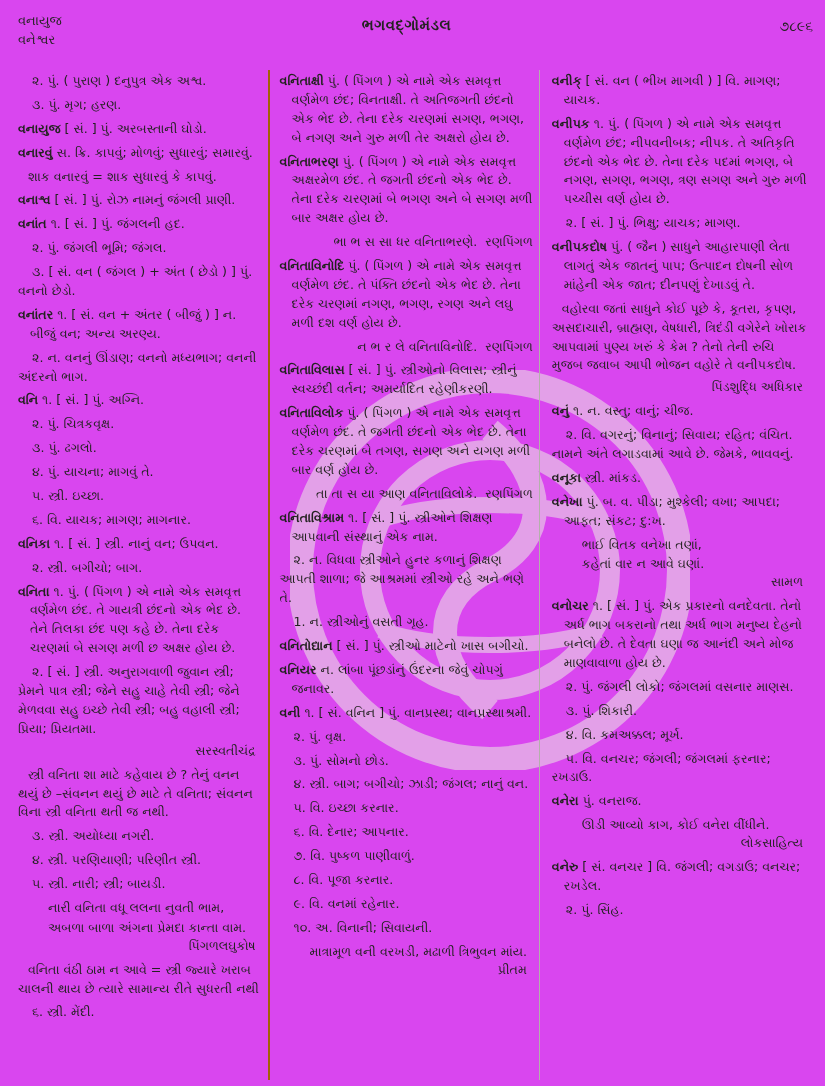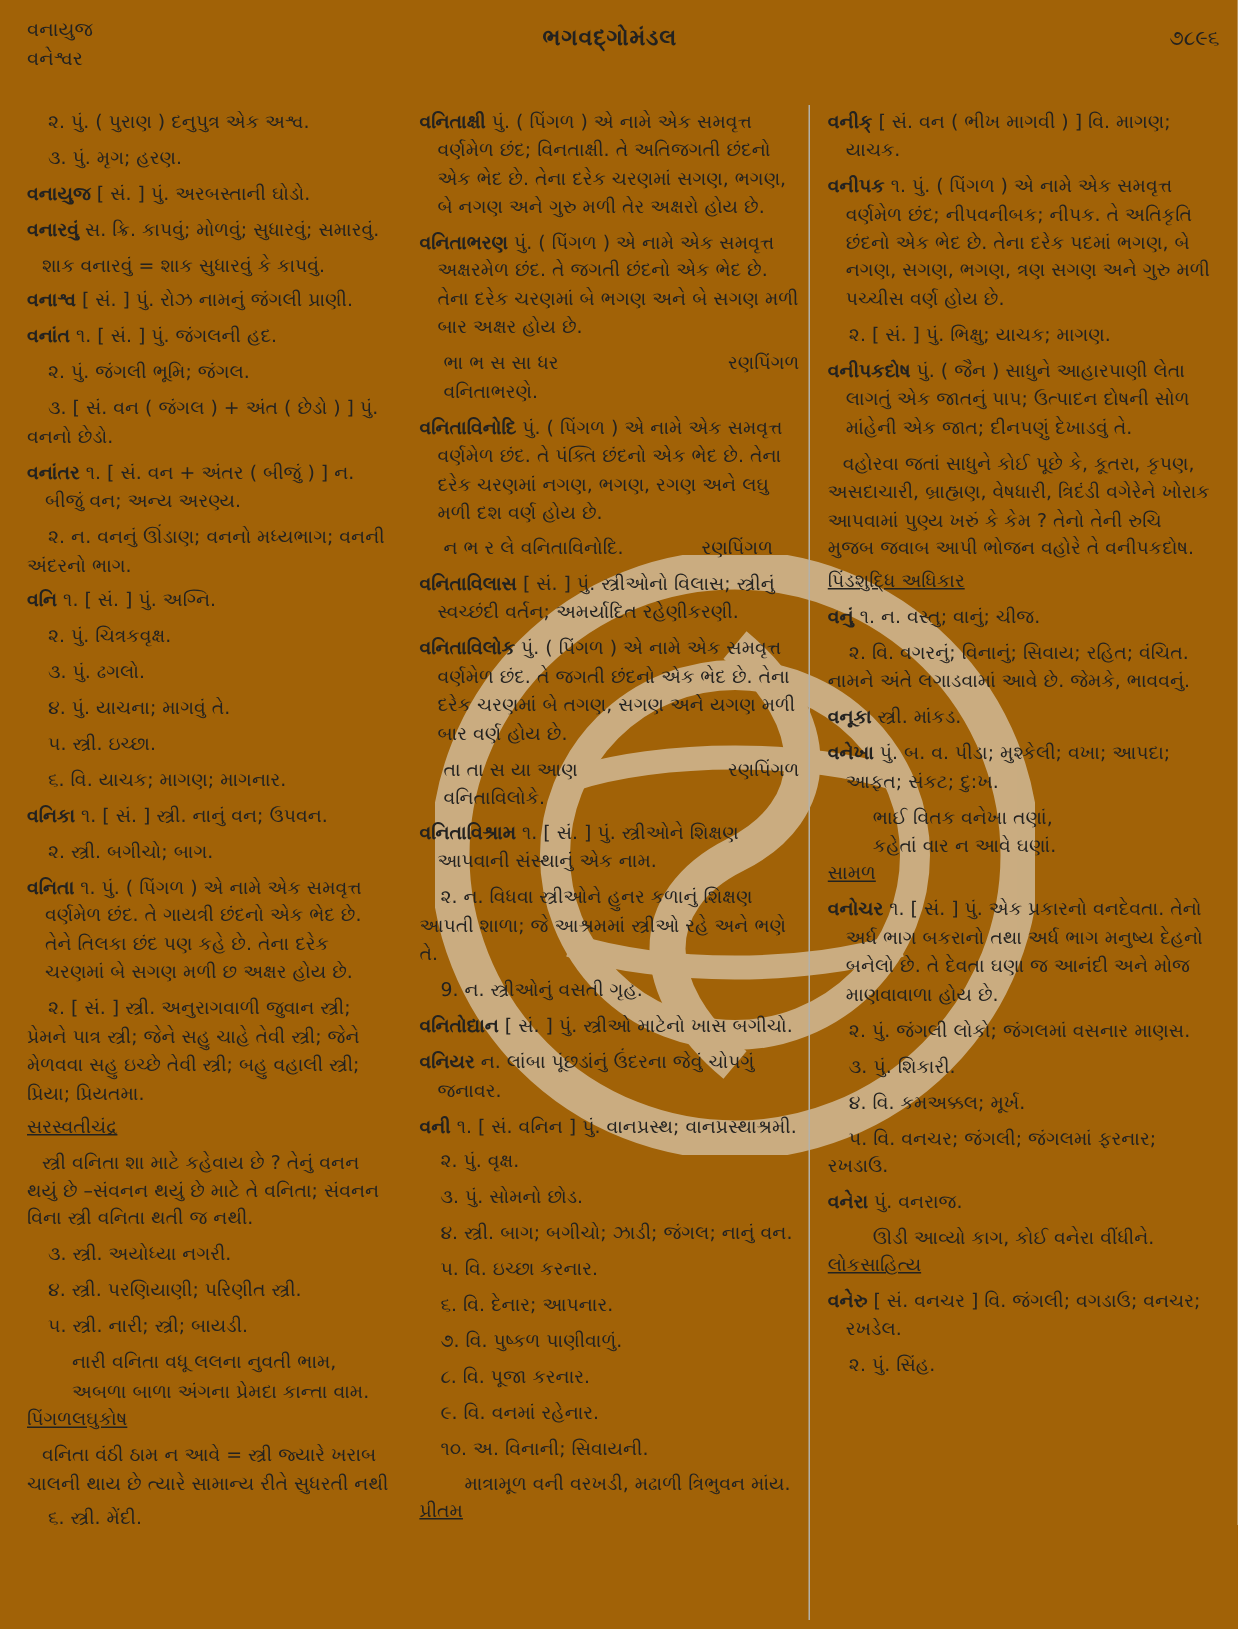--- a/index.html
+++ b/index.html
@@ -4,21 +4,21 @@
 <style>
   html,body{margin:0;padding:0;}
   body{
     width:825px;height:1086px;
     background:#e9e9e7;
     font-family:"DejaVu Sans","Liberation Sans",sans-serif;
   }
   .page{
     position:relative;
     width:825px;height:1086px;
-    background:#a16207;
+    background:#d946ef;
     color:#232220;
     overflow:hidden;
   }
   .watermark{
     position:absolute;left:290px;top:370px;width:400px;height:400px;
     opacity:0.55;z-index:0;pointer-events:none;
   }
   .header{
     position:relative;z-index:1;
     padding:14px 18px 4px 18px;
@@ -51,22 +51,22 @@
     padding:2px 6px 0 4px;
   }
   .col-left{width:252px;}
   .col-mid{width:262px;border-left:2px solid #a16207;padding-left:10px;}
   .col-right{width:266px;border-left:1px solid #b3b1aa;padding-left:12px;}
   .block{margin:0 0 5px 0;}
   .b-entry{padding-left:12px;text-indent:-12px;}
   .b-sense{padding-left:0;text-indent:14px;}
   .b-example{margin-left:0;text-indent:10px;}
   .b-verse{margin-left:30px;margin-bottom:1px;}
-  .b-attribution{text-align:left;padding-right:6px;margin-top:-2px;text-decoration:underline;}
-  .b-verse_attr{margin-left:16px;display:flex;justify-content:flex-start;gap:44px;}
+  .b-attribution{text-align:right;padding-right:6px;margin-top:-2px;}
+  .b-verse_attr{margin-left:16px;display:flex;justify-content:flex-end;}
   .head{font-weight:bold;}
   .attr-inline{padding-left:8px;white-space:nowrap;}
 </style>
 </head>
 <body>
 
 <div class="page">
 
   <svg class="watermark" viewBox="0 0 400 400" aria-hidden="true">
     <circle cx="200" cy="200" r="190" fill="none" stroke="#eceae4" stroke-width="26"></circle>
@@ -132,21 +132,21 @@
           <span class="attr-inline">રણપિંગળ</span>
         </div>
         <div class="block b-entry"><span class="head">વનિતાવિલાસ</span><span> [ સં. ] પું. સ્ત્રીઓનો વિલાસ; સ્ત્રીનું સ્વચ્છંદી વર્તન; અમર્યાદિત રહેણીકરણી.</span></div>
         <div class="block b-entry"><span class="head">વનિતાવિલોક</span><span> પું. ( પિંગળ ) એ નામે એક સમવૃત્ત વર્ણમેળ છંદ. તે જગતી છંદનો એક ભેદ છે. તેના દરેક ચરણમાં બે તગણ, સગણ અને યગણ મળી બાર વર્ણ હોય છે.</span></div>
         <div class="block b-verse_attr">
           <span>તા તા સ યા આણ વનિતાવિલોકે.</span>
           <span class="attr-inline">રણપિંગળ</span>
         </div>
         <div class="block b-entry"><span class="head">વનિતાવિશ્રામ</span><span> ૧. [ સં. ] પું. સ્ત્રીઓને શિક્ષણ આપવાની સંસ્થાનું એક નામ.</span></div>
         <div class="block b-sense"><span>૨. ન. વિધવા સ્ત્રીઓને હુનર કળાનું શિક્ષણ આપતી શાળા; જે આશ્રમમાં સ્ત્રીઓ રહે અને ભણે તે.</span></div>
-        <div class="block b-sense"><span>9. ન. સ્ત્રીઓનું વસતી ગૃહ.</span></div>
+        <div class="block b-sense"><span>1. ન. સ્ત્રીઓનું વસતી ગૃહ.</span></div>
         <div class="block b-entry"><span class="head">વનિતોદ્યાન</span><span> [ સં. ] પું. સ્ત્રીઓ માટેનો ખાસ બગીચો.</span></div>
         <div class="block b-entry"><span class="head">વનિયર</span><span> ન. લાંબા પૂંછડાંનું ઉંદરના જેવું ચોપગું જનાવર.</span></div>
         <div class="block b-entry"><span class="head">વની</span><span> ૧. [ સં. વનિન ] પું. વાનપ્રસ્થ; વાનપ્રસ્થાશ્રમી.</span></div>
         <div class="block b-sense"><span>૨. પું. વૃક્ષ.</span></div>
         <div class="block b-sense"><span>૩. પું. સોમનો છોડ.</span></div>
         <div class="block b-sense"><span>૪. સ્ત્રી. બાગ; બગીચો; ઝાડી; જંગલ; નાનું વન.</span></div>
         <div class="block b-sense"><span>૫. વિ. ઇચ્છા કરનાર.</span></div>
         <div class="block b-sense"><span>૬. વિ. દેનાર; આપનાર.</span></div>
         <div class="block b-sense"><span>૭. વિ. પુષ્કળ પાણીવાળું.</span></div>
         <div class="block b-sense"><span>૮. વિ. પૂજા કરનાર.</span></div>

